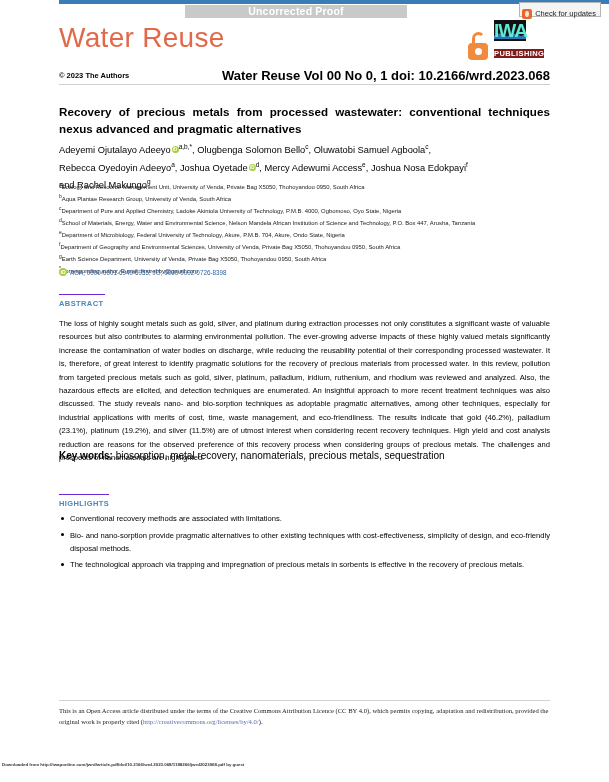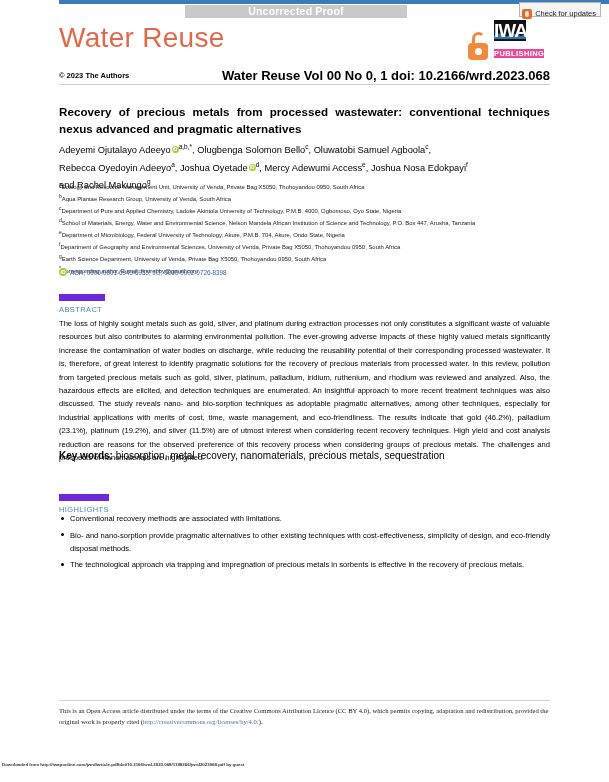--- a/index.html
+++ b/index.html
@@ -119,40 +119,40 @@
     position: absolute;
     left: 6.5px; bottom: 5px;
     width: 7px; height: 7px;
     background: #ffffff;
     border-radius: 50%;
   }
   .iwa { width: 58px; flex: 0 0 auto; }
   .iwa-mark {
     height: 22px;
     background: #111111;
-    color: #ffffff;
+    color: #5eead4;
     font-size: 19px;
     font-weight: bold;
     letter-spacing: -1px;
     text-align: center;
     line-height: 22px;
     position: relative;
     overflow: hidden;
   }
   .iwa-mark .wave {
     position: absolute;
     left: 0; bottom: 2px;
     width: 100%; height: 7px;
     background: #2f7fc1;
     clip-path: polygon(0 55%, 18% 18%, 40% 62%, 62% 20%, 84% 58%, 100% 30%, 100% 100%, 0 100%);
     opacity: .92;
   }
   .iwa-mark span { position: relative; z-index: 2; }
   .iwa-sub {
-    background: #ec4899;
+    background: #7f1d1d;
     color: #ffffff;
     font-size: 7.5px;
     font-weight: bold;
     letter-spacing: .4px;
     text-align: center;
     line-height: 10px;
     height: 10px;
     margin-top: 1px;
   }
 
@@ -260,25 +260,25 @@
     width: 100%; text-align: center;
     font-size: 5px; line-height: 8px;
     color: #fff; font-weight: bold;
   }
   .orcid-line .oid { color: #2d5f9e; }
 
   
   .sec-head {
     position: absolute;
     font-size: 7.5px;
-    font-weight: normal;
+    font-weight: bold;
     color: #4a87bd;
     letter-spacing: .4px;
     padding-top: 4px;
-    border-top: 7px solid #6d28d9;
+    border-top: 1px solid #6d28d9;
   }
   #abstract-head { left: 59px; top: 294px; width: 46px; }
   #highlights-head { left: 59px; top: 494px; width: 50px; }
 
   
   .abstract-body {
     position: absolute;
     left: 59px;
     top: 317px;
     width: 491px;

